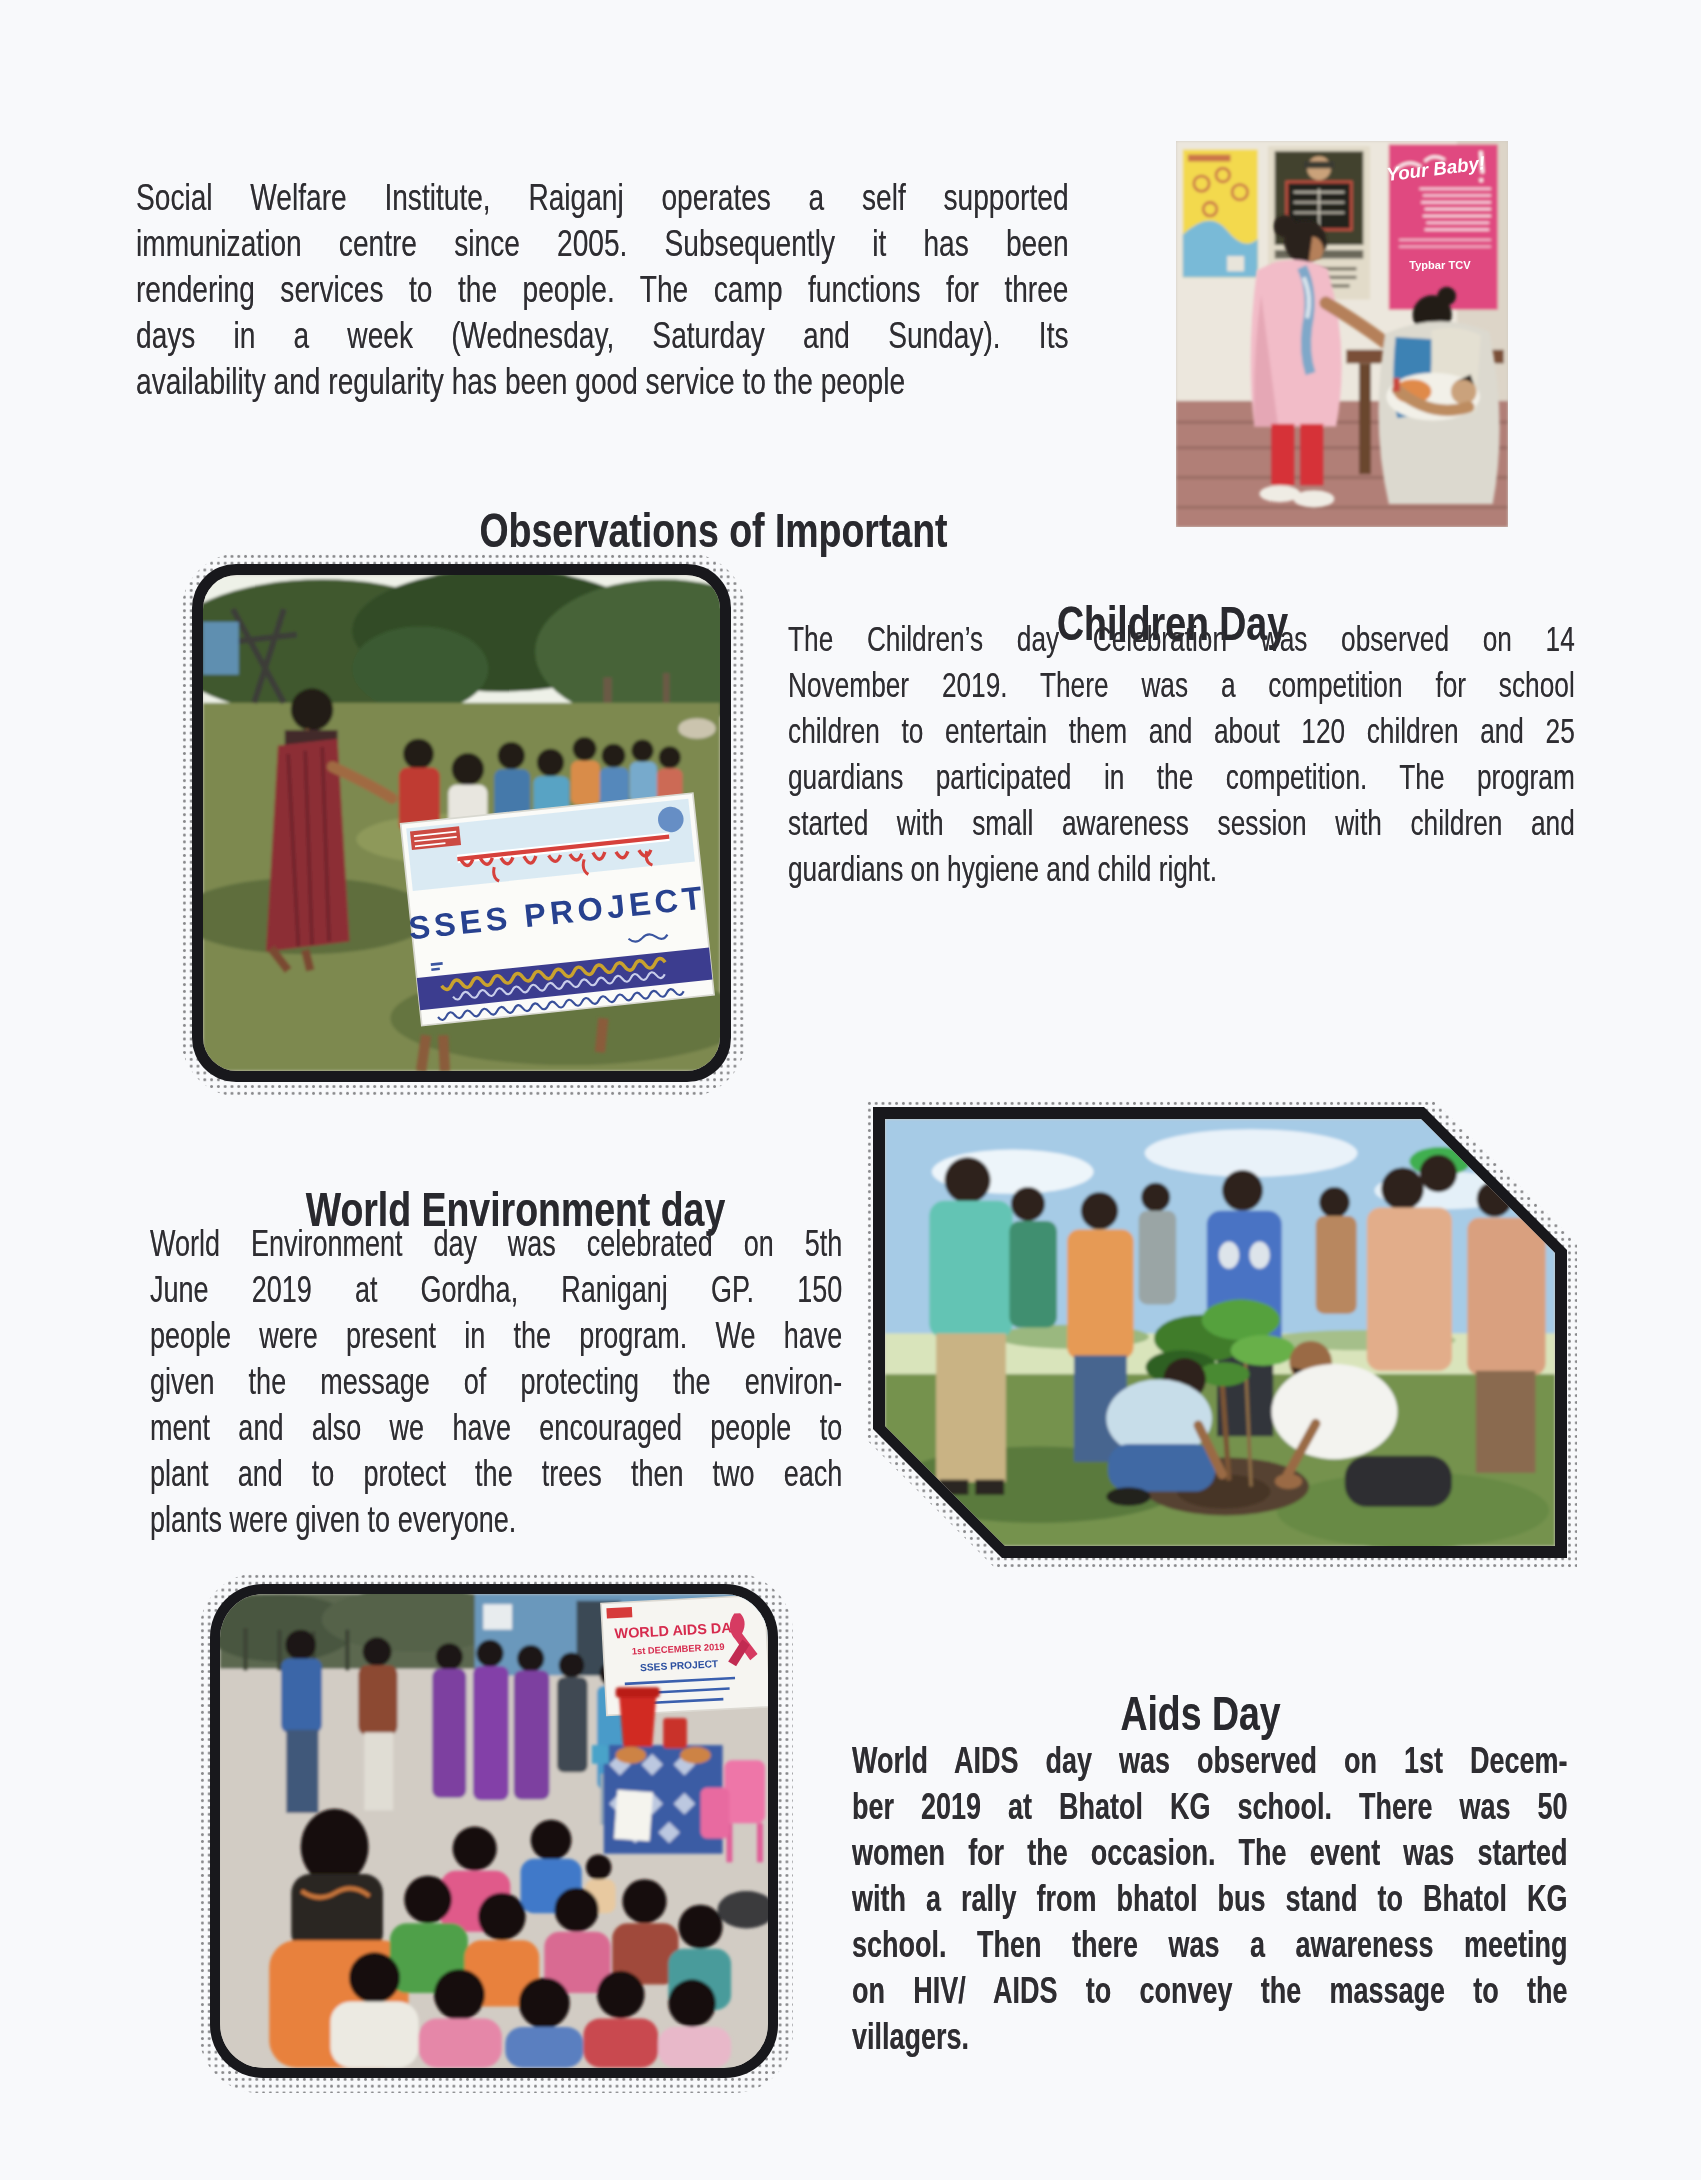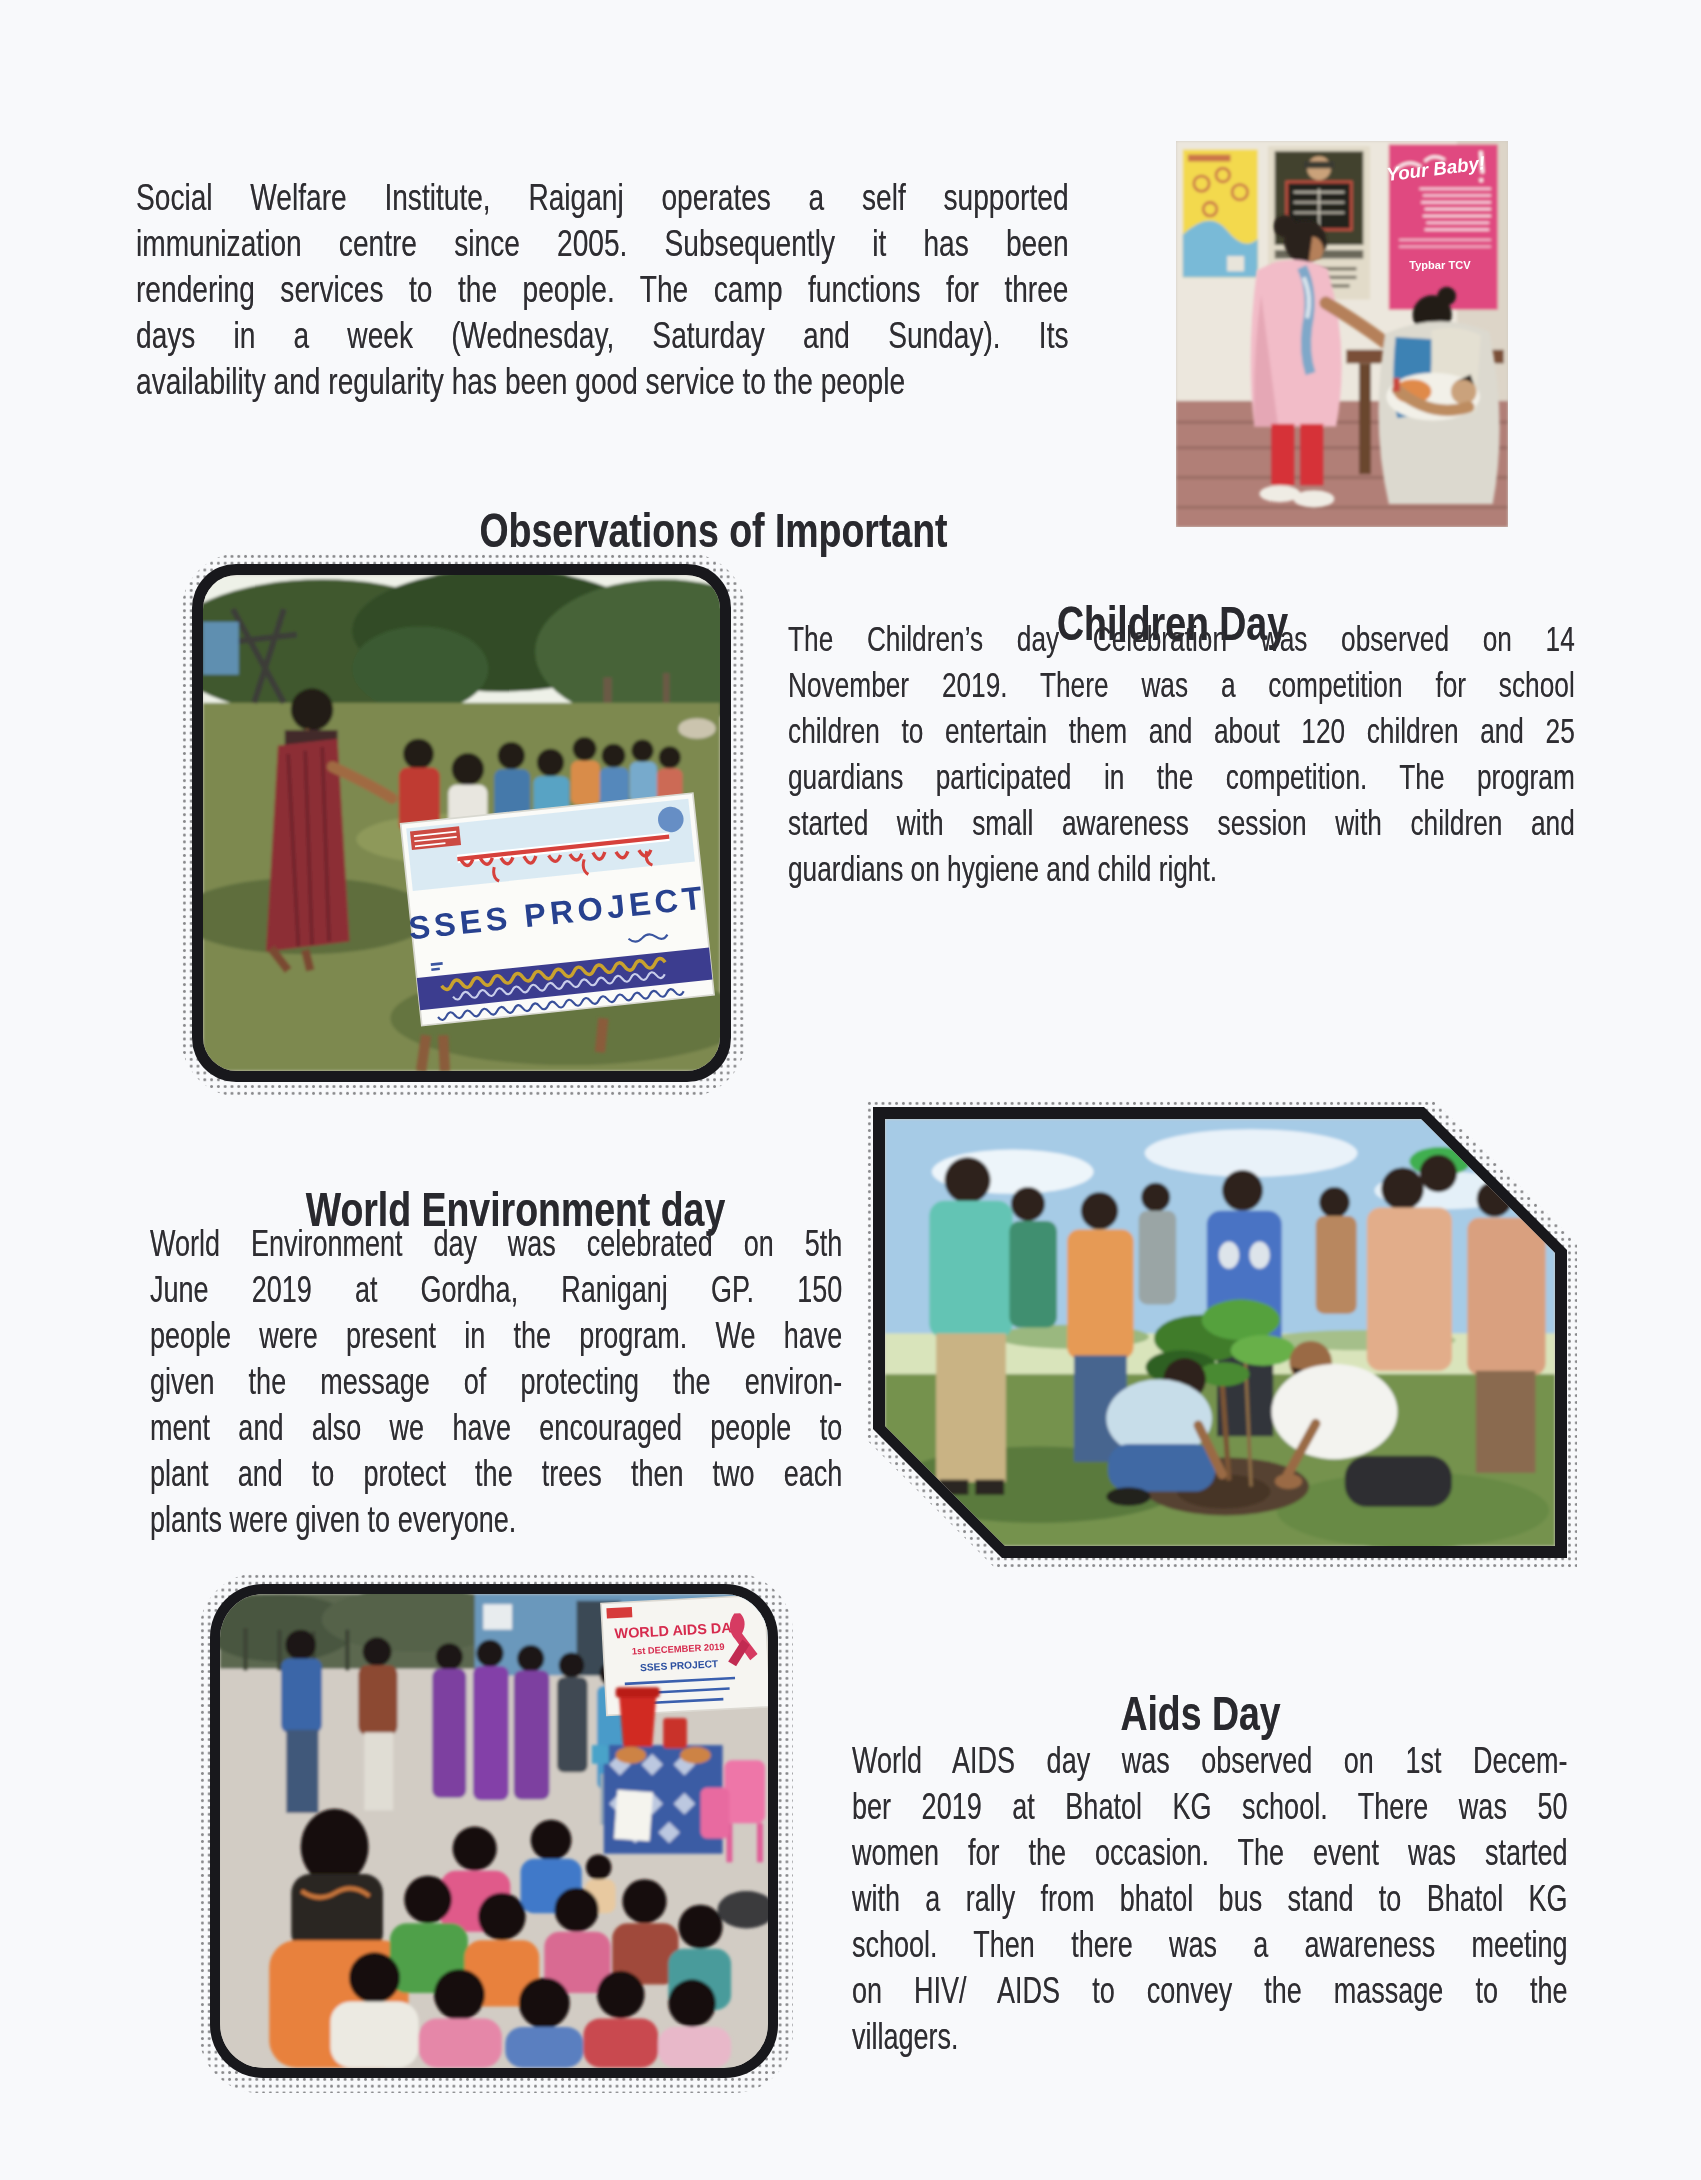--- a/index.html
+++ b/index.html
@@ -327,21 +327,21 @@
       <defs>
           <filter id="blur3" x="-5%" y="-5%" width="110%" height="110%">
             <feGaussianBlur stdDeviation="2"></feGaussianBlur>
           </filter>
         </defs>
     </svg>
   </div>
 </figure>
 
 <h2 class="heading" style="left:860px;top:1646px;">Aids Day</h2>
-<div class="para" style="left:852px;top:1738px;width:716px;">
+<div class="para" style="left:852px;top:1738px;width:716px;font-weight:bold;">
   <div class="para-inner" style="width:954px;transform:scaleX(0.75);font-size:36px;">
       <div class="tline">World AIDS day was observed on 1st Decem-</div>
       <div class="tline">ber 2019 at Bhatol KG school. There was 50</div>
       <div class="tline">women for the occasion. The event was started</div>
       <div class="tline">with a rally from bhatol bus stand to Bhatol KG</div>
       <div class="tline">school. Then there was a awareness meeting</div>
       <div class="tline">on HIV/ AIDS to convey the massage to the</div>
       <div class="tline">villagers.</div>
     </div>
 </div>

